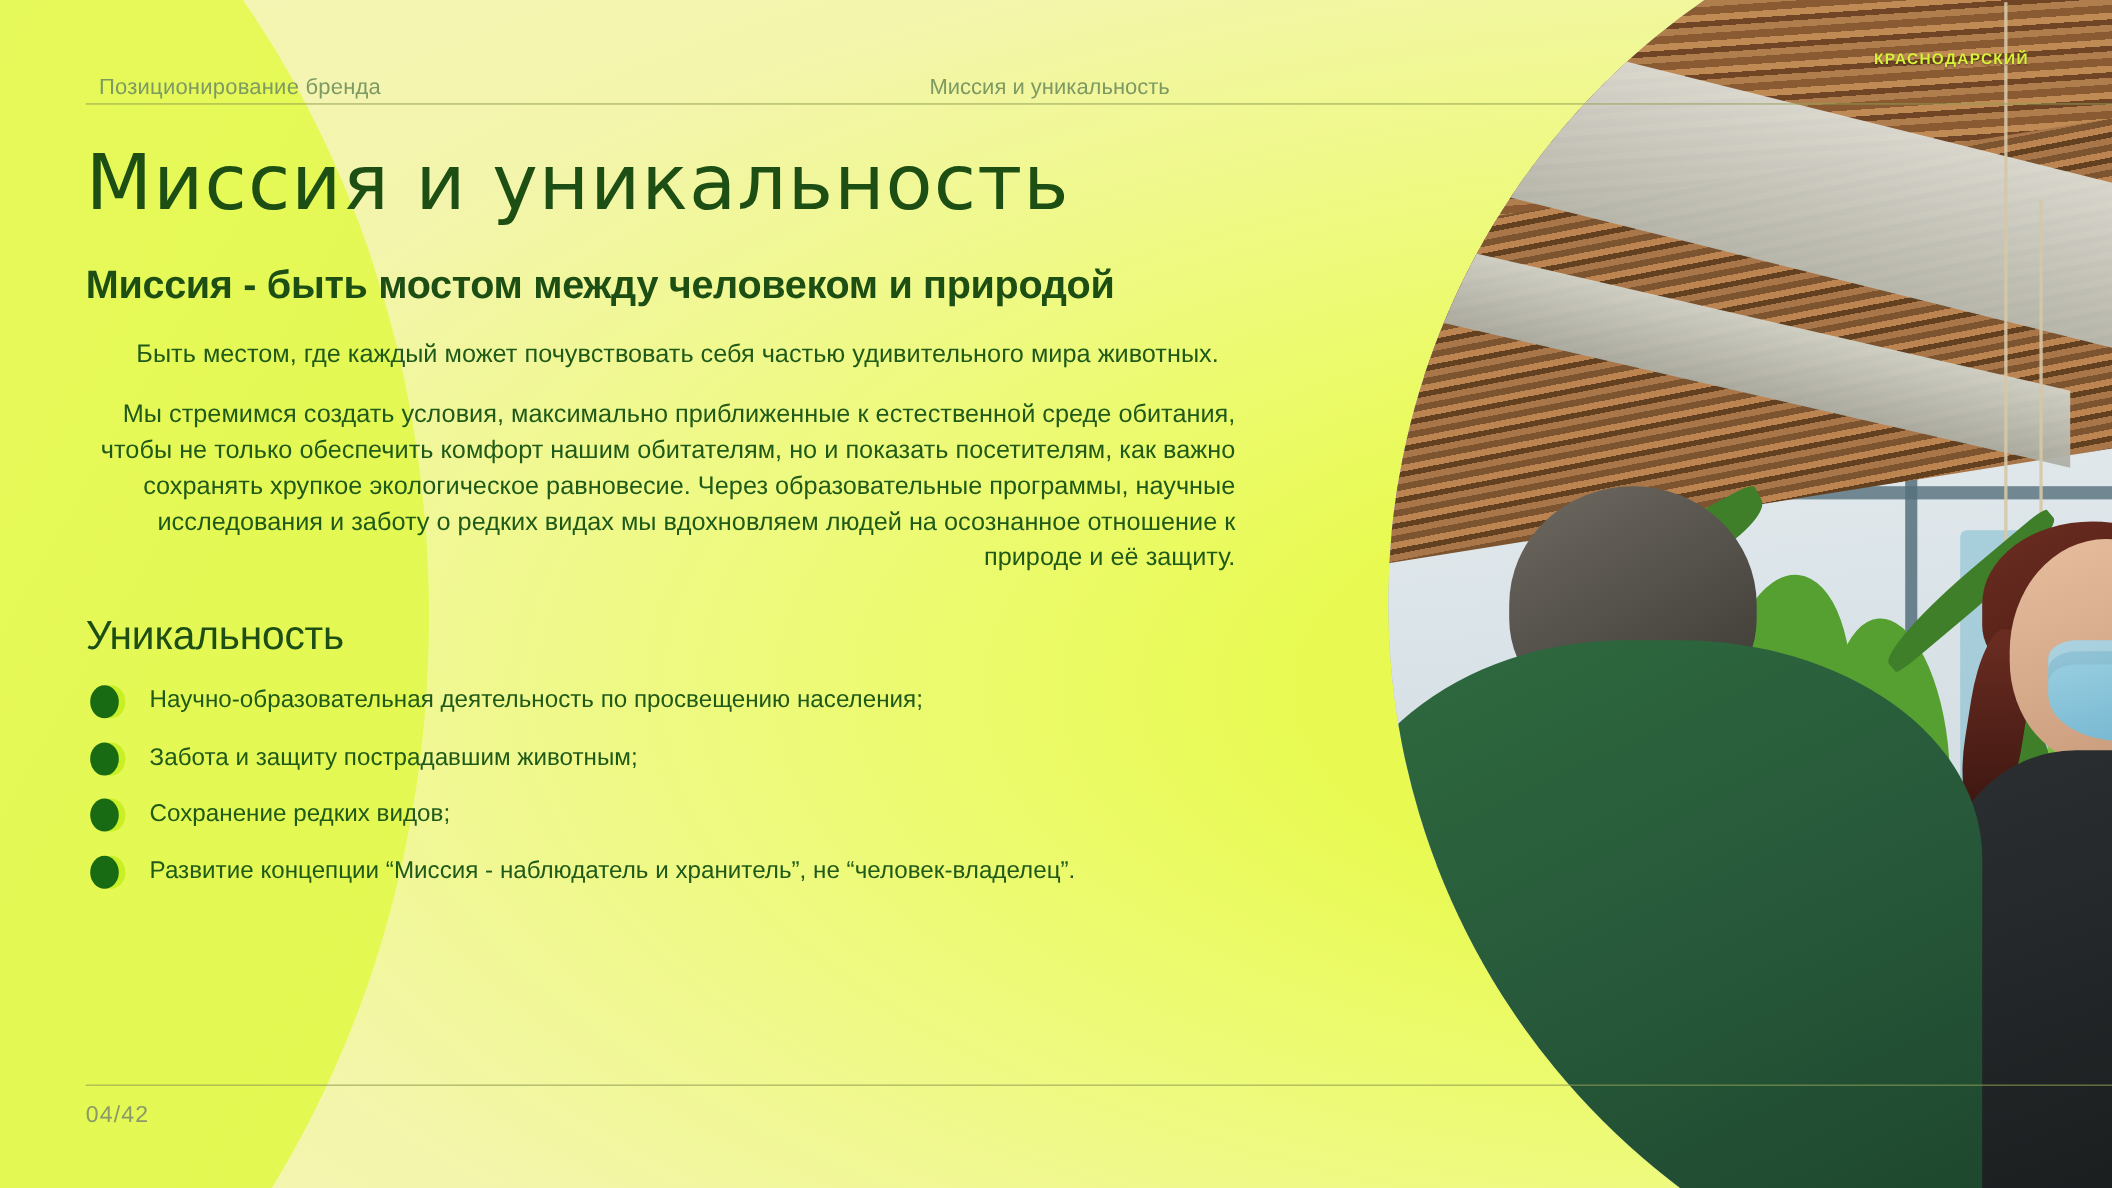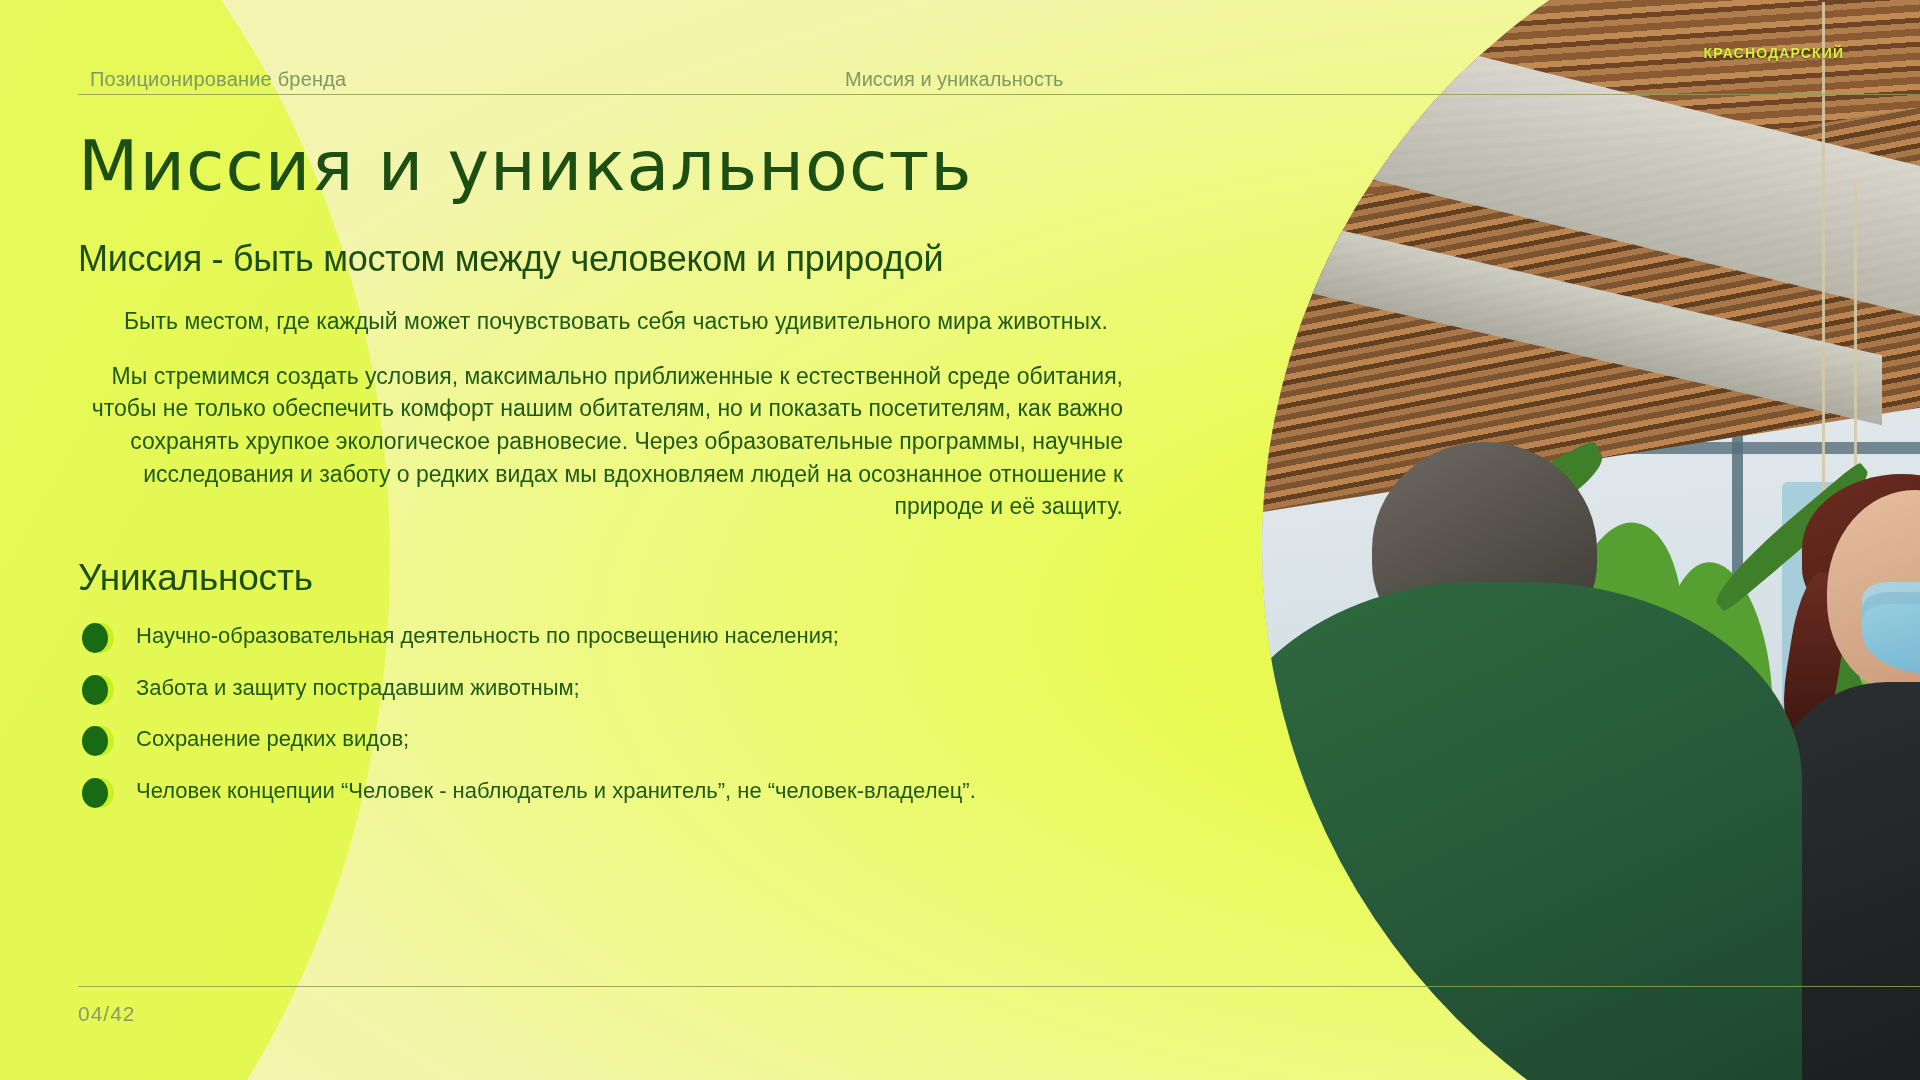--- a/index.html
+++ b/index.html
@@ -166,21 +166,21 @@
   }
 
   
   .content{position:absolute;left:78px;top:130px;width:1060px;}
   .title{
     color:#1d4f14;font-size:70px;line-height:1.05;
     font-weight:400;letter-spacing:1px;margin:0 0 34px 0;
     font-family:"DejaVu Sans","Liberation Sans",sans-serif;
   }
   .subtitle{
-    color:#1d4f14;font-size:36px;font-weight:normal;margin:0 0 26px 0;
+    color:#1d4f14;font-size:36px;font-weight:bold;margin:0 0 26px 0;
     letter-spacing:-.3px;line-height:1.15;
     font-family:"Liberation Sans",sans-serif;
   }
   .para{
     color:#1f5a18;font-size:23px;line-height:1.42;margin:0 0 22px 0;
     max-width:1030px;
     font-family:"Liberation Sans",sans-serif;
     text-align:right;
   }
   .para.second{margin-bottom:34px;max-width:1045px;}
@@ -289,20 +289,20 @@
       <li class="bullet">
         <span class="dot"></span>
         <span>Забота и защиту пострадавшим животным;</span>
       </li>
       <li class="bullet">
         <span class="dot"></span>
         <span>Сохранение редких видов;</span>
       </li>
       <li class="bullet">
         <span class="dot"></span>
-        <span>Человек концепции “Человек - наблюдатель и хранитель”, не “человек-владелец”.</span>
+        <span>Развитие концепции “Миссия - наблюдатель и хранитель”, не “человек-владелец”.</span>
       </li>
     </ul>
   </div>
 
   <div class="pagenum">04/42</div>
 
 </div>
 
 </body></html>

